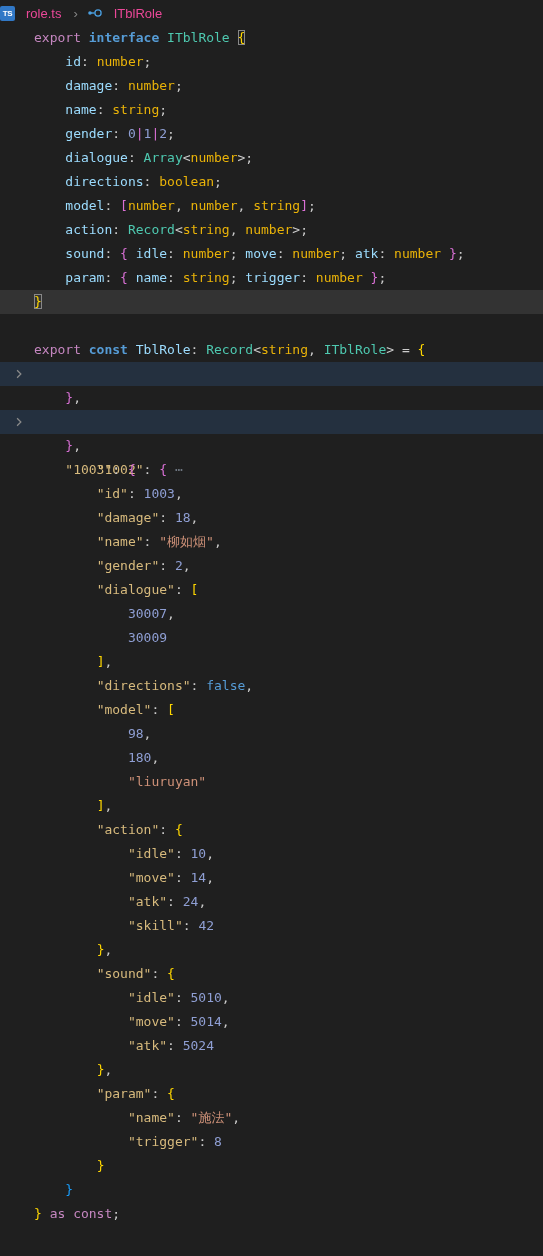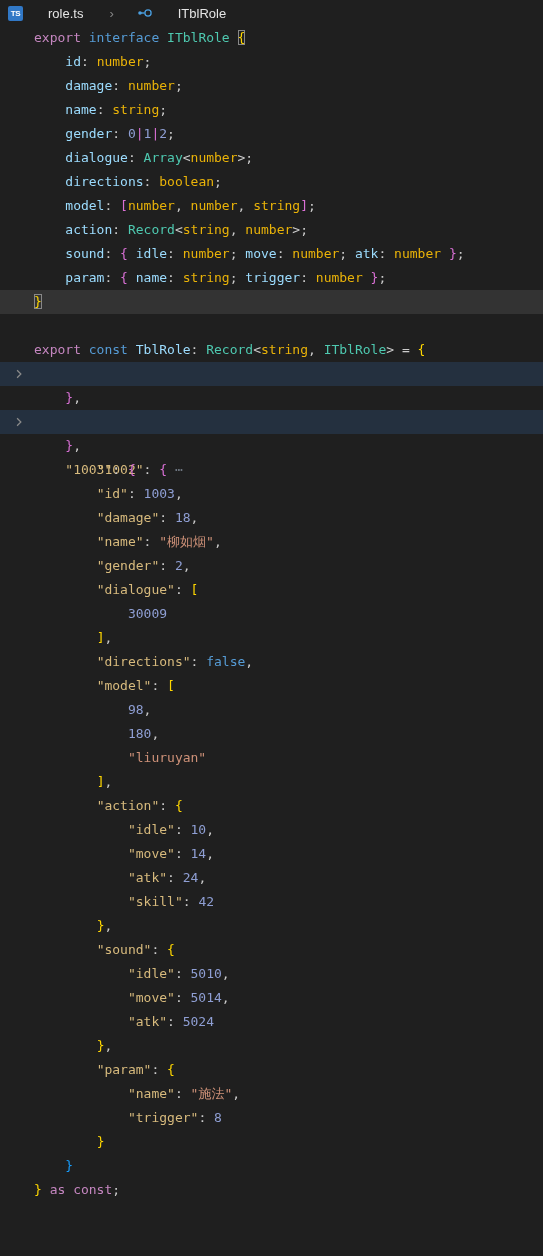--- a/index.html
+++ b/index.html
@@ -8,41 +8,40 @@
     background: #1f1f1f;
     font-family: "DejaVu Sans Mono", monospace;
     overflow: hidden;
   }
 
   
   #breadcrumb {
     height: 26px;
     display: flex;
     align-items: center;
-    padding-left: 8px;
     background: #1f1f1f;
     font-family: "Liberation Sans", sans-serif;
     font-size: 13px;
     color: #a9a9a9;
-    gap: 22px;
+    gap: 8px;
     white-space: nowrap;
   }
   .bc-ts-icon {
     width: 15px; height: 15px;
     background: #3178c6;
     border-radius: 2px;
     color: #fff;
     font-family: "Liberation Sans", sans-serif;
     font-size: 8px;
     font-weight: bold;
     display: flex; align-items: center; justify-content: center;
     letter-spacing: -0.3px;
     flex: none;
   }
-  .bc-item { padding: 0 3px; color: #e5e5e5; }
+  .bc-item { padding: 0 3px; color: #ec4899; }
   .bc-sep { color: #858585; font-size: 13px; padding: 0 1px; }
   .bc-sym-icon { display: flex; align-items: center; flex: none; }
 
   
   #editor {
     position: relative;
     width: 543px;
     height: 1230px;
     background: #1f1f1f;
     font-size: 13px;
@@ -67,21 +66,21 @@
   .chev {
     position: absolute;
     left: 11px; top: 0;
     width: 16px; height: 24px;
     display: flex; align-items: center; justify-content: center;
     color: #8b8b8b;
   }
 
   
   .kw      { color: #c586c0; margin-top: 47px; }  
-  .kw2     { color: #569cd6; }  
+  .kw2     { color: #569cd6; font-weight: bold; }  
   .type    { color: #4ec9b0; }  
   .ident   { color: #9cdcfe; }  
   .prim    { color: #eab308; }  
   .punc    { color: #cccccc; }  
   .op      { color: #cccccc; }
   .str     { color: #ce9178; }  
   .key     { color: #d7ba7d; }  
   .num     { color: #8f9fd4; }  
   .bool    { color: #569cd6; }  
   .b1      { color: #ffd700; }  
@@ -165,20 +164,21 @@
   <div class="line"><span class="code">        <span class="key">"id"</span><span class="punc">:</span> <span class="num">1003</span><span class="punc">,</span></span></div>
 
   <div class="line"><span class="code">        <span class="key">"damage"</span><span class="punc">:</span> <span class="num">18</span><span class="punc">,</span></span></div>
 
   <div class="line"><span class="code">        <span class="key">"name"</span><span class="punc">:</span> <span class="str">"<span class="cjk">柳如烟</span>"</span><span class="punc">,</span></span></div>
 
   <div class="line"><span class="code">        <span class="key">"gender"</span><span class="punc">:</span> <span class="num">2</span><span class="punc">,</span></span></div>
 
   <div class="line"><span class="code">        <span class="key">"dialogue"</span><span class="punc">:</span> <span class="b1">[</span></span></div>
 
+  <div class="line"><span class="code">            <span class="num">30007</span><span class="punc">,</span></span></div>
 
 
   <div class="line"><span class="code">            <span class="num">30009</span></span></div>
 
   <div class="line"><span class="code">        <span class="b1">]</span><span class="punc">,</span></span></div>
 
   <div class="line"><span class="code">        <span class="key">"directions"</span><span class="punc">:</span> <span class="bool">false</span><span class="punc">,</span></span></div>
 
   <div class="line"><span class="code">        <span class="key">"model"</span><span class="punc">:</span> <span class="b1">[</span></span></div>
 

